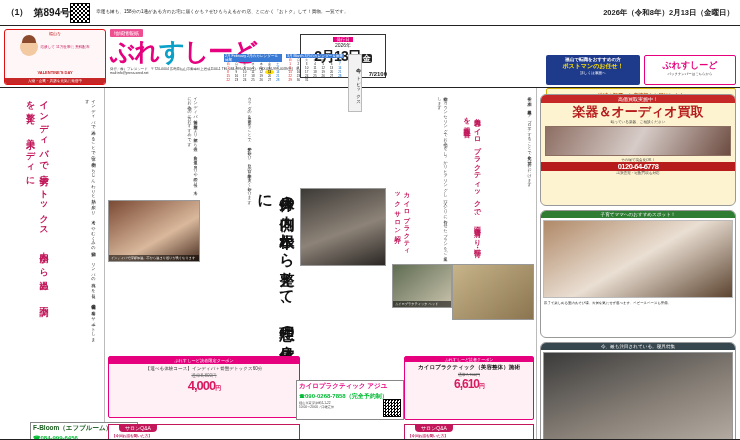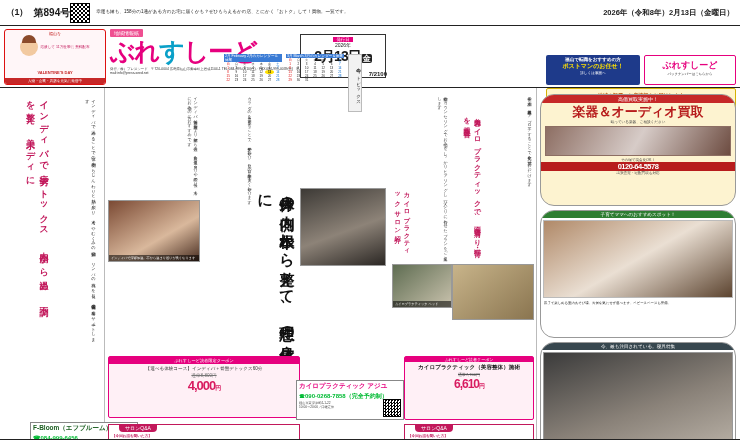--- a/index.html
+++ b/index.html
@@ -144,21 +144,21 @@
 
   
   .qa { position:absolute; border:1px solid #c2185b; background:#fff; }
   .qa .tab { position:absolute; top:-1px; left:10px; background:#c2185b; color:#fff; font-size:5px; padding:1px 6px; border-radius:0 0 4px 4px;}
   .qa .row { display:flex; gap:3px; padding:10px 3px 2px 3px; }
   .qa .qhd { font-size:3.6px; color:#c2185b; font-weight:bold; }
   .qa1 { left:108px; top:336px; width:192px; height:100px; }
   .qa2 { left:404px; top:336px; width:130px; height:100px; }
 
   
-  .radbox { position:absolute; border:1px solid #999; background:#fff; border-radius:14px; overflow:hidden;}
+  .radbox { position:absolute; border:1px solid #999; background:#fff; border-radius:6px; overflow:hidden;}
   .rad1 { left:540px; top:6px; width:196px; height:112px; background:#fdf3d0; }
   .rad1 .hd { background:#c62828; color:#fff; font-size:5px; text-align:center; padding:1px 0;}
   .rad1 .big { font-size:13px; font-weight:bold; color:#b71c1c; text-align:center; line-height:1.15; margin-top:2px;}
   .rad1 .sub { font-size:3.6px; text-align:center; color:#444; }
   .rad1 .inst { height:30px; margin:2px 4px; background:linear-gradient(120deg,#8d6e63,#d7ccc8,#6d4c41); border:1px solid #8d6e63;}
   .rad1 .tel { background:#b71c1c; color:#fff; font-size:7.5px; font-weight:bold; text-align:center; letter-spacing:-0.5px;}
   .rad2 { left:540px; top:122px; width:196px; height:128px; background:#fff; }
   .rad2 .hd { background:#2e7d32; color:#fff; font-size:4.6px; text-align:center; padding:1px 0;}
   .rad2 .img { height:78px; margin:2px; background:linear-gradient(150deg,#b08968,#eadfd3,#5c4430); border:1px solid #bbb;}
   .rad2 .tx { font-size:3.4px; padding:1px 3px; line-height:1.35;}
@@ -432,21 +432,21 @@
         
       </div>
     </div>
 
     <div class="radbox rad1">
       <div class="hd">高価買取実施中！</div>
       <div class="big">楽器＆オーディオ買取</div>
       <div class="sub">眠っている楽器、ご相談ください</div>
       <div class="inst"></div>
       <div class="sub">その場で現金化OK！</div>
-      <div class="tel">0120-64-5578</div>
+      <div class="tel">0120-64-6778</div>
       <div class="sub">出張査定・宅配買取も対応</div>
     </div>
 
     <div class="radbox rad2">
       <div class="hd">子育てママへのおすすめスポット！</div>
       <div class="img"></div>
       <div class="tx">親子で楽しめる室内あそび場。天候を気にせず遊べます。ベビースペースも完備。</div>
     </div>
 
     <div class="radbox rad3">

